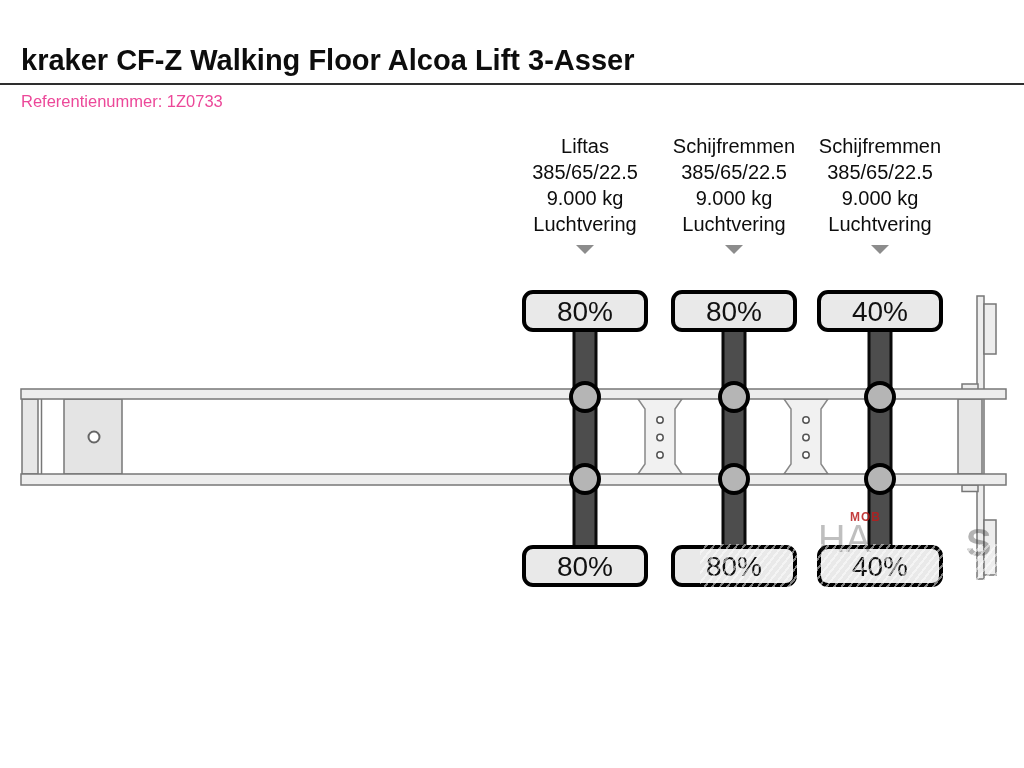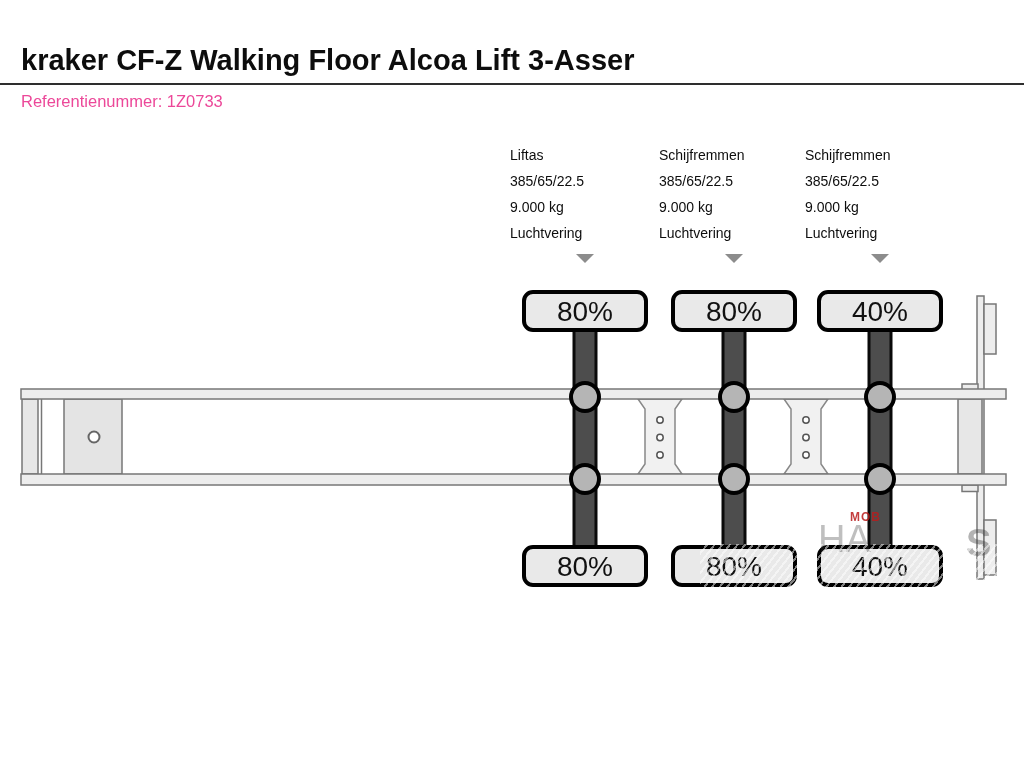--- a/index.html
+++ b/index.html
@@ -9,22 +9,22 @@
   }
   
   .title{
     position:absolute;left:21px;top:20px;margin:0;
     font-size:29px;font-weight:700;letter-spacing:0;color:#0d0d0d;white-space:nowrap;
   }
   .rule{position:absolute;left:0;top:59px;width:1024px;height:0;border-top:2px solid #2e2e2e;}
   .ref{position:absolute;left:21px;top:68px;font-size:16.5px;color:#ec4899;}
   
   .axle-label{
-    position:absolute;top:118px;width:150px;text-align:left;
-    font-size:14px;line-height:26px;color:#0d0d0d;
+    position:absolute;top:109px;width:150px;text-align:center;
+    font-size:20px;line-height:26px;color:#0d0d0d;
   }
   .axle-label .tri{
     width:0;height:0;margin:8px auto 0;
     border-left:9px solid transparent;border-right:9px solid transparent;
     border-top:9px solid #8c8c8c;
   }
   .col1{left:510px;} .col2{left:659px;} .col3{left:805px;}
   
   .chassis{position:absolute;left:0;top:250px;}
   .chassis text{font-family:"Liberation Sans","DejaVu Sans",sans-serif;font-size:28px;fill:#111;}

